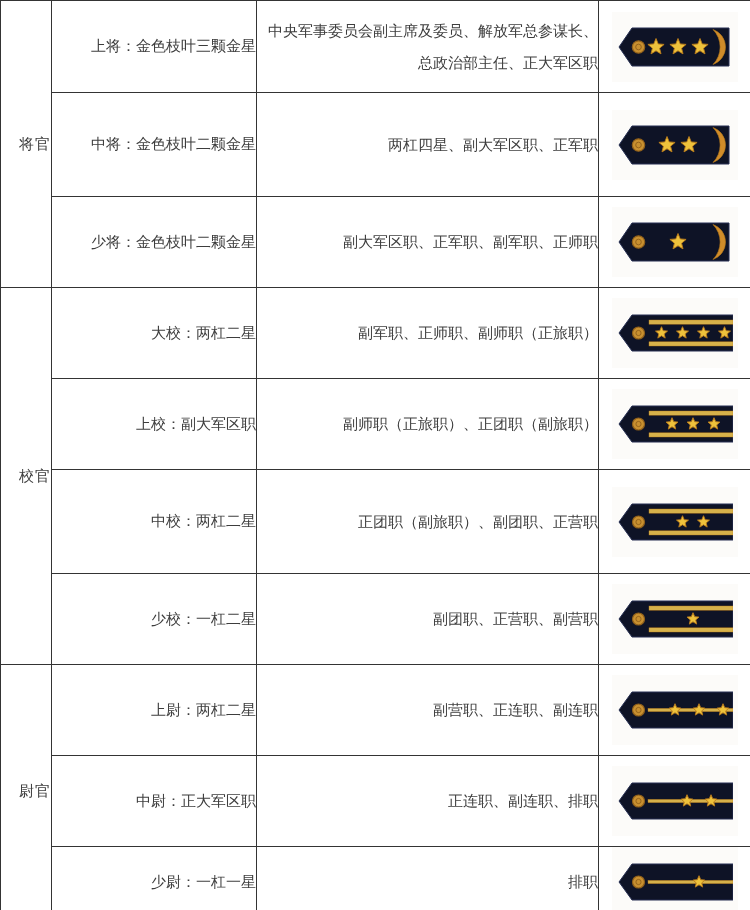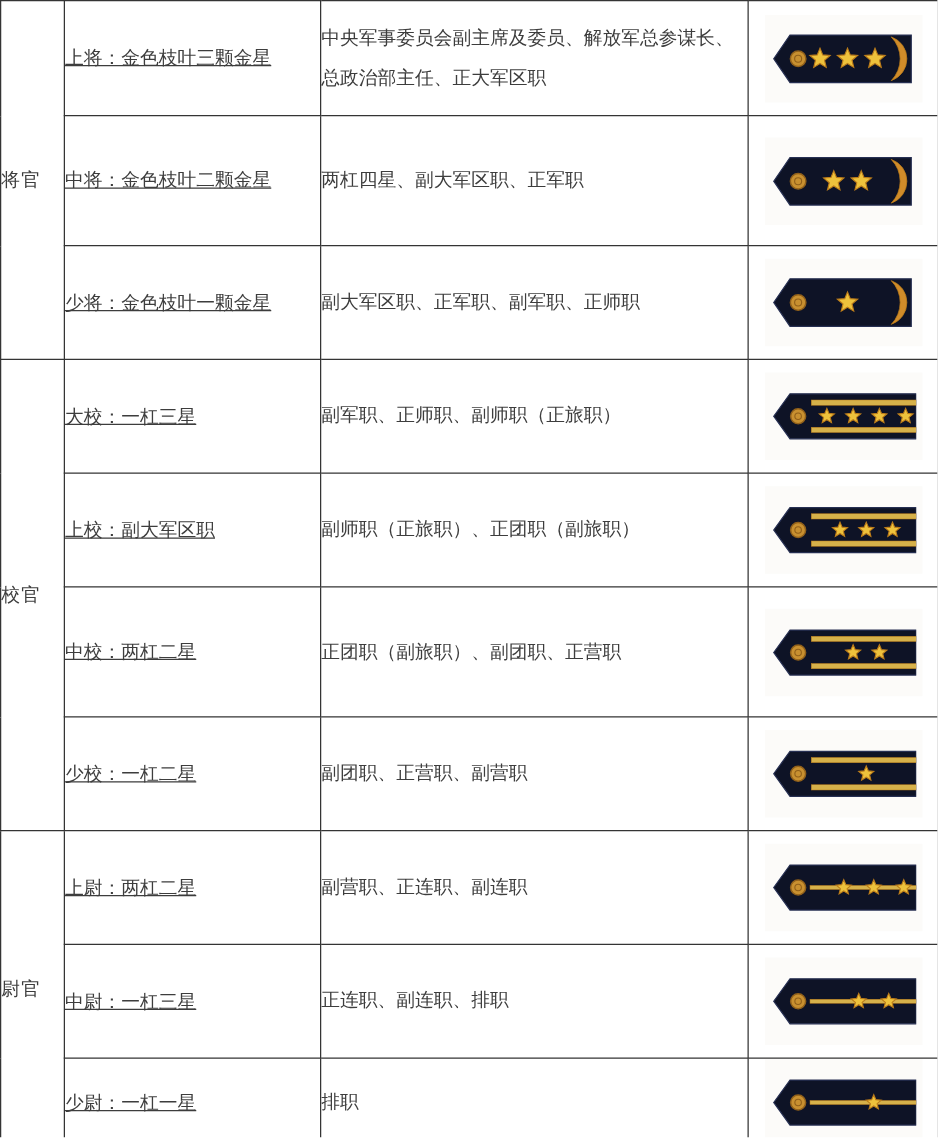--- a/index.html
+++ b/index.html
@@ -15,34 +15,33 @@
     overflow: hidden;
   }
   table.rank-table {
     width: 750px;
     height: 910px;
     border-collapse: collapse;
     table-layout: fixed;
   }
   table.rank-table td {
     border: 1px solid #343434;
-    text-align: left;
+    text-align: right;
     vertical-align: middle;
     color: #3d3d3d;
     font-size: 15px;
     background: #ffffff;
     padding: 0;
   }
   td.group-cell {
     font-size: 16px;
     letter-spacing: 1px;
   }
   td.rank-cell {
     padding: 0 6px;
-    text-decoration: underline;
   }
   td.pos-cell {
     padding: 0 27px;
     line-height: 2.1;
   }
   td.insignia-cell {
     padding: 0;
   }
   .ep-wrap {
     width: 126px;
@@ -95,38 +94,38 @@
                 <circle cx="21.5" cy="28" r="6.2" fill="#c89030" stroke="#91601a" stroke-width="1.2"></circle>
                 <circle cx="21.5" cy="28" r="2.8" fill="none" stroke="#91601a" stroke-width="0.9"></circle>
                 <path d="M96 10.5 A18.5 18.5 0 0 1 96 45.5 A25 25 0 0 0 96 10.5 Z" fill="#d08c2a" stroke="#bb7c1a" stroke-width="0.6"></path>
                 <polygon points="50.0,19.5 52.2,24.9 58.1,25.4 53.6,29.2 55.0,34.9 50.0,31.8 45.0,34.9 46.4,29.2 41.9,25.4 47.8,24.9" fill="#eec23c" stroke="#bb7c1a" stroke-width="0.9"></polygon>
                 <polygon points="72.0,19.5 74.2,24.9 80.1,25.4 75.6,29.2 77.0,34.9 72.0,31.8 67.0,34.9 68.4,29.2 63.9,25.4 69.8,24.9" fill="#eec23c" stroke="#bb7c1a" stroke-width="0.9"></polygon>
               </svg>
             </div>
         </td>
       </tr>
       <tr style="height:91px">
-        <td class="rank-cell">少将：金色枝叶一颗金星</td>
+        <td class="rank-cell">少将：金色枝叶二颗金星</td>
         <td class="pos-cell">副大军区职、正军职、副军职、正师职</td>
         <td class="insignia-cell">
           <div class="ep-wrap">
               <svg width="116" height="56" viewBox="0 0 116 56" xmlns="http://www.w3.org/2000/svg">
                 <polygon points="2,28 15,9 112,9 112,47 15,47" fill="#0e1326" stroke="#262f52" stroke-width="1"></polygon>
                 <circle cx="21.5" cy="28" r="6.2" fill="#c89030" stroke="#91601a" stroke-width="1.2"></circle>
                 <circle cx="21.5" cy="28" r="2.8" fill="none" stroke="#91601a" stroke-width="0.9"></circle>
                 <path d="M96 10.5 A18.5 18.5 0 0 1 96 45.5 A25 25 0 0 0 96 10.5 Z" fill="#d08c2a" stroke="#bb7c1a" stroke-width="0.6"></path>
                 <polygon points="61.0,19.5 63.2,24.9 69.1,25.4 64.6,29.2 66.0,34.9 61.0,31.8 56.0,34.9 57.4,29.2 52.9,25.4 58.8,24.9" fill="#eec23c" stroke="#bb7c1a" stroke-width="0.9"></polygon>
               </svg>
             </div>
         </td>
       </tr>
 
       <tr style="height:91px">
         <td class="group-cell" rowspan="4">校官</td>
-        <td class="rank-cell">大校：一杠三星</td>
+        <td class="rank-cell">大校：两杠二星</td>
         <td class="pos-cell">副军职、正师职、副师职（正旅职）</td>
         <td class="insignia-cell">
           <div class="ep-wrap">
               <svg width="116" height="56" viewBox="0 0 116 56" xmlns="http://www.w3.org/2000/svg">
                 <polygon points="2,28 15,10 116,10 116,46 15,46" fill="#0e1326" stroke="#262f52" stroke-width="1"></polygon>
                 <rect x="32" y="15" width="84" height="4.2" fill="#d6b14a" stroke="#bb7c1a" stroke-width="0.4"></rect>
                 <rect x="32" y="36.8" width="84" height="4.2" fill="#d6b14a" stroke="#bb7c1a" stroke-width="0.4"></rect>
                 <circle cx="21.5" cy="28" r="6" fill="#c89030" stroke="#91601a" stroke-width="1.2"></circle>
                 <circle cx="21.5" cy="28" r="2.6" fill="none" stroke="#91601a" stroke-width="0.9"></circle>
                 <polygon points="44.5,21.7 46.2,25.7 50.5,26.1 47.2,28.9 48.2,33.1 44.5,30.8 40.8,33.1 41.8,28.9 38.5,26.1 42.8,25.7" fill="#eec23c" stroke="#bb7c1a" stroke-width="0.9"></polygon>
@@ -201,21 +200,21 @@
                 <circle cx="21.5" cy="28" r="6" fill="#c89030" stroke="#91601a" stroke-width="1.2"></circle>
                 <circle cx="21.5" cy="28" r="2.6" fill="none" stroke="#91601a" stroke-width="0.9"></circle>
                 <polygon points="58.0,21.7 59.7,25.7 64.0,26.1 60.7,28.9 61.7,33.1 58.0,30.8 54.3,33.1 55.3,28.9 52.0,26.1 56.3,25.7" fill="#eec23c" stroke="#bb7c1a" stroke-width="0.9"></polygon>
                 <polygon points="82.0,21.7 83.7,25.7 88.0,26.1 84.7,28.9 85.7,33.1 82.0,30.8 78.3,33.1 79.3,28.9 76.0,26.1 80.3,25.7" fill="#eec23c" stroke="#bb7c1a" stroke-width="0.9"></polygon>
                 <polygon points="106.0,21.7 107.7,25.7 112.0,26.1 108.7,28.9 109.7,33.1 106.0,30.8 102.3,33.1 103.3,28.9 100.0,26.1 104.3,25.7" fill="#eec23c" stroke="#bb7c1a" stroke-width="0.9"></polygon>
               </svg>
             </div>
         </td>
       </tr>
       <tr style="height:91px">
-        <td class="rank-cell">中尉：一杠三星</td>
+        <td class="rank-cell">中尉：正大军区职</td>
         <td class="pos-cell">正连职、副连职、排职</td>
         <td class="insignia-cell">
           <div class="ep-wrap">
               <svg width="116" height="56" viewBox="0 0 116 56" xmlns="http://www.w3.org/2000/svg">
                 <polygon points="2,28 15,10 116,10 116,46 15,46" fill="#0e1326" stroke="#262f52" stroke-width="1"></polygon>
                 <rect x="31" y="26.4" width="85" height="3.2" fill="#d6b14a" stroke="#bb7c1a" stroke-width="0.4"></rect>
                 <circle cx="21.5" cy="28" r="6" fill="#c89030" stroke="#91601a" stroke-width="1.2"></circle>
                 <circle cx="21.5" cy="28" r="2.6" fill="none" stroke="#91601a" stroke-width="0.9"></circle>
                 <polygon points="70.0,21.7 71.7,25.7 76.0,26.1 72.7,28.9 73.7,33.1 70.0,30.8 66.3,33.1 67.3,28.9 64.0,26.1 68.3,25.7" fill="#eec23c" stroke="#bb7c1a" stroke-width="0.9"></polygon>
                 <polygon points="94.0,21.7 95.7,25.7 100.0,26.1 96.7,28.9 97.7,33.1 94.0,30.8 90.3,33.1 91.3,28.9 88.0,26.1 92.3,25.7" fill="#eec23c" stroke="#bb7c1a" stroke-width="0.9"></polygon>

